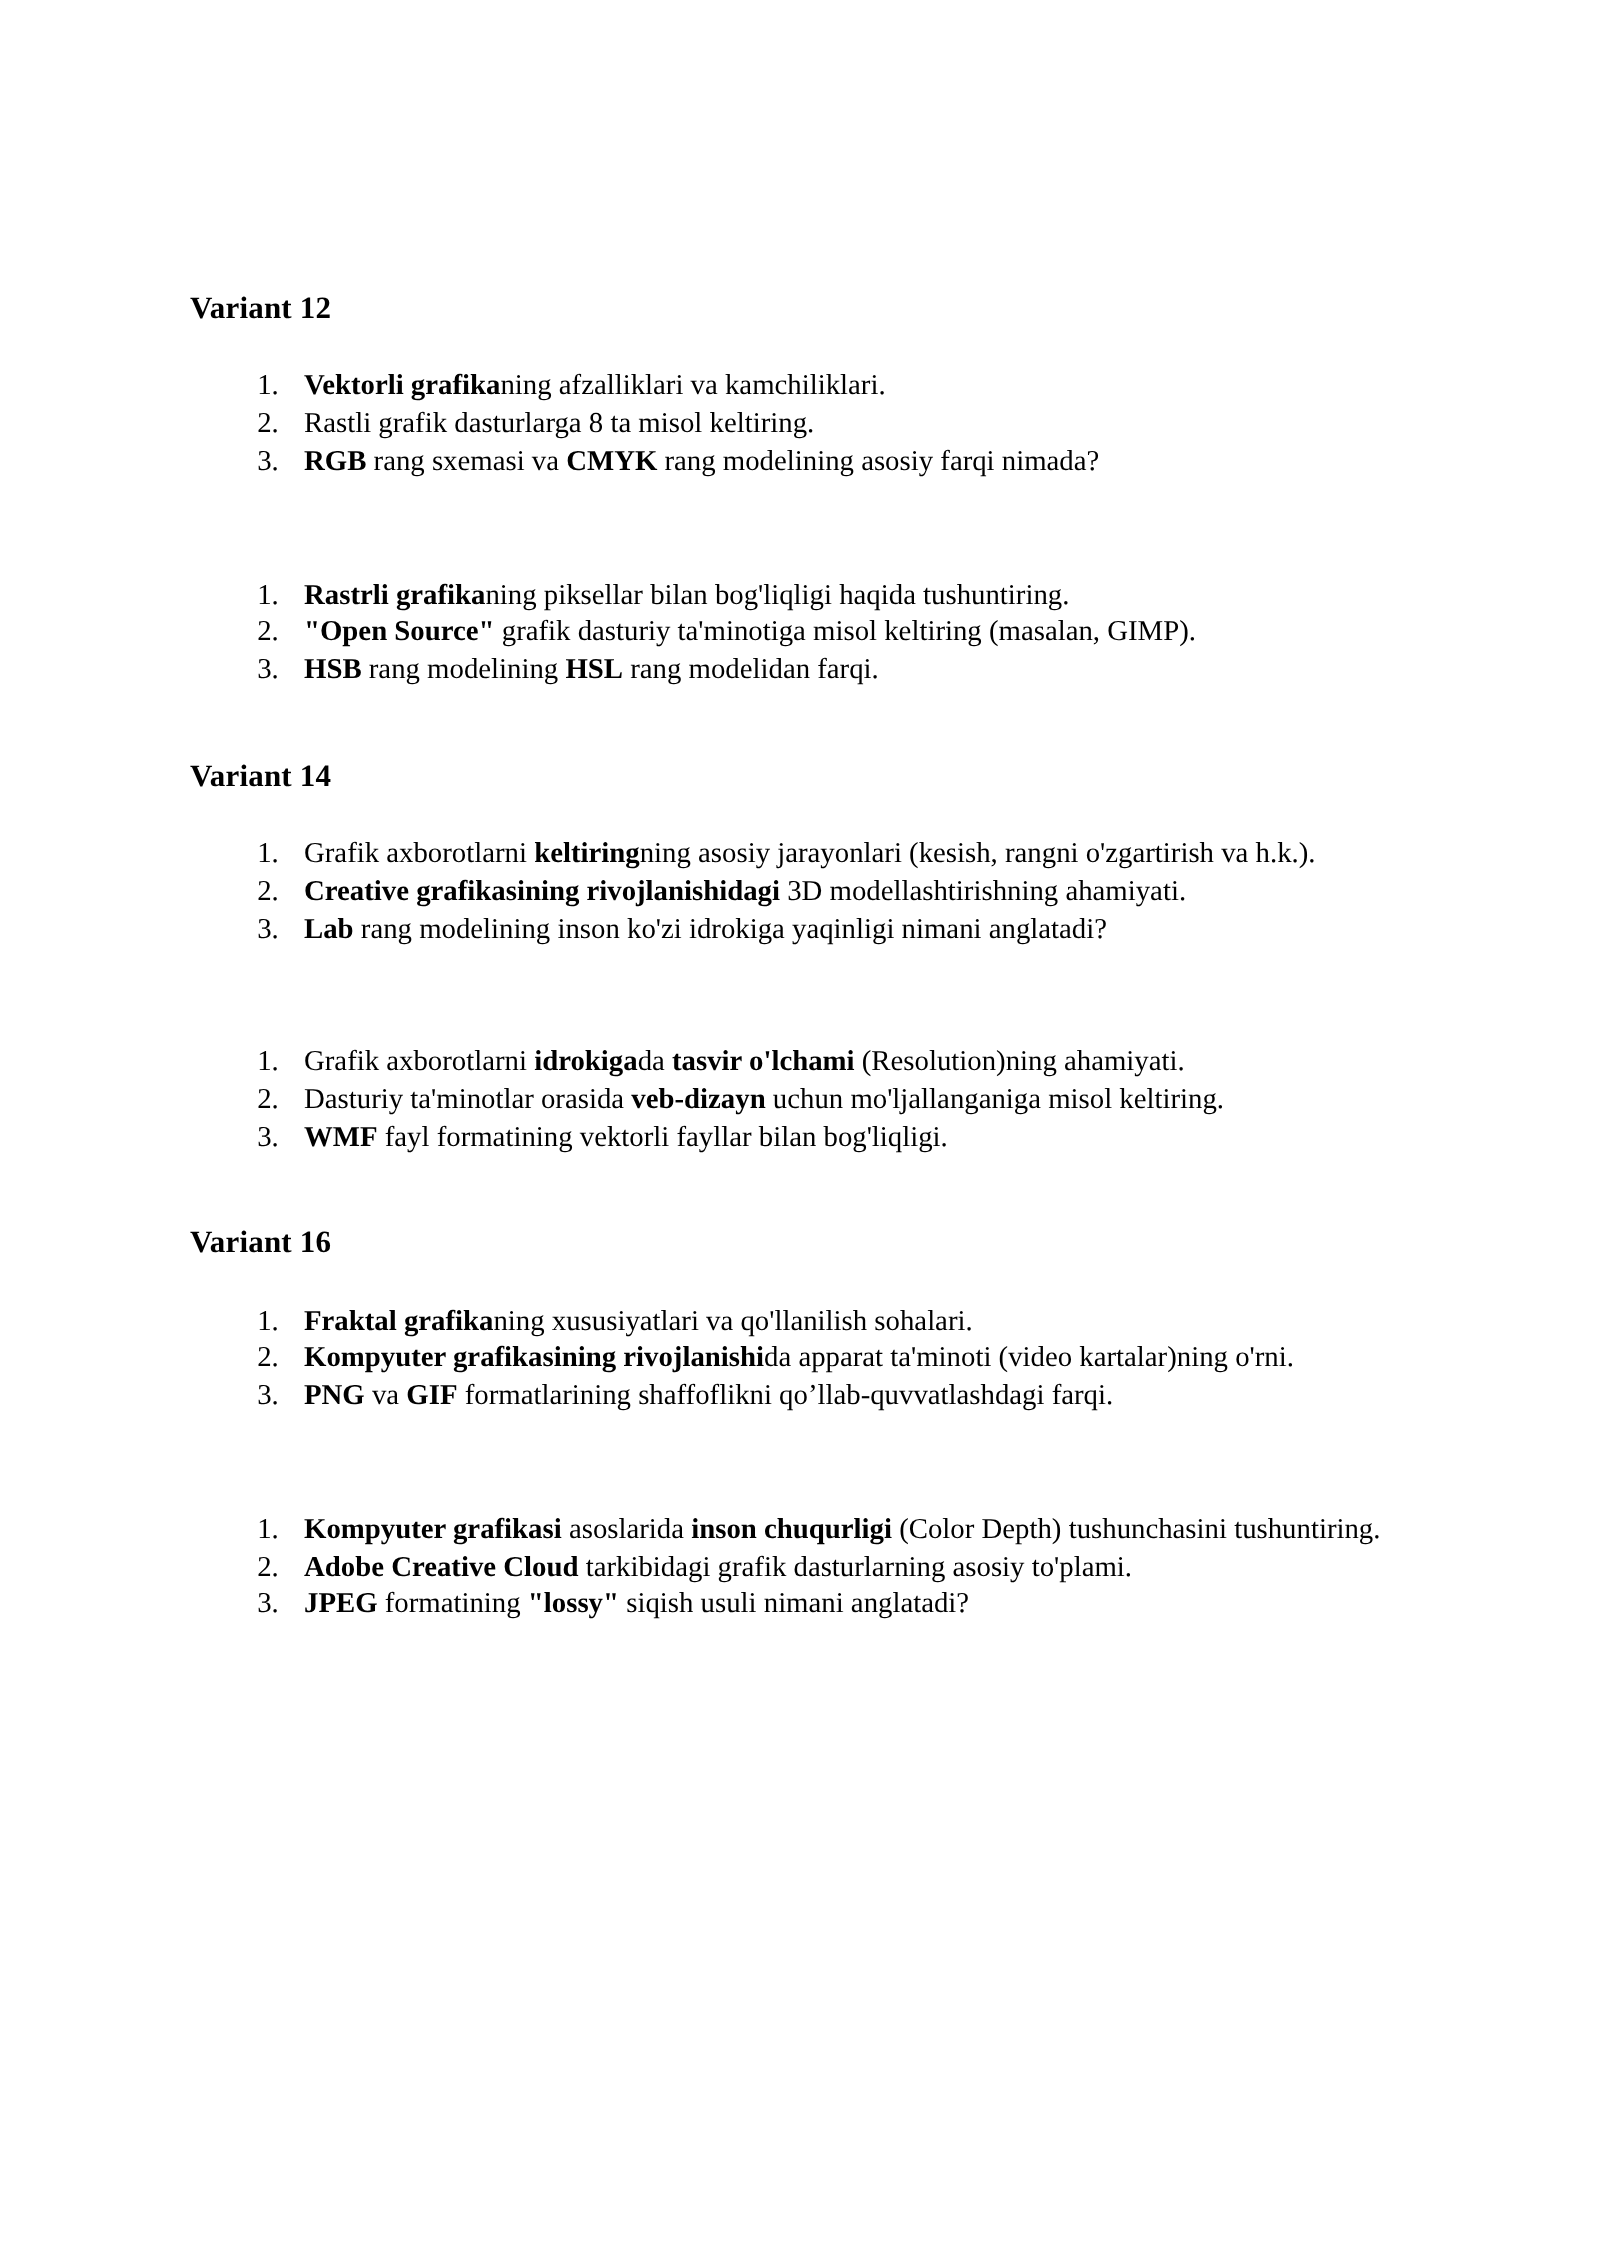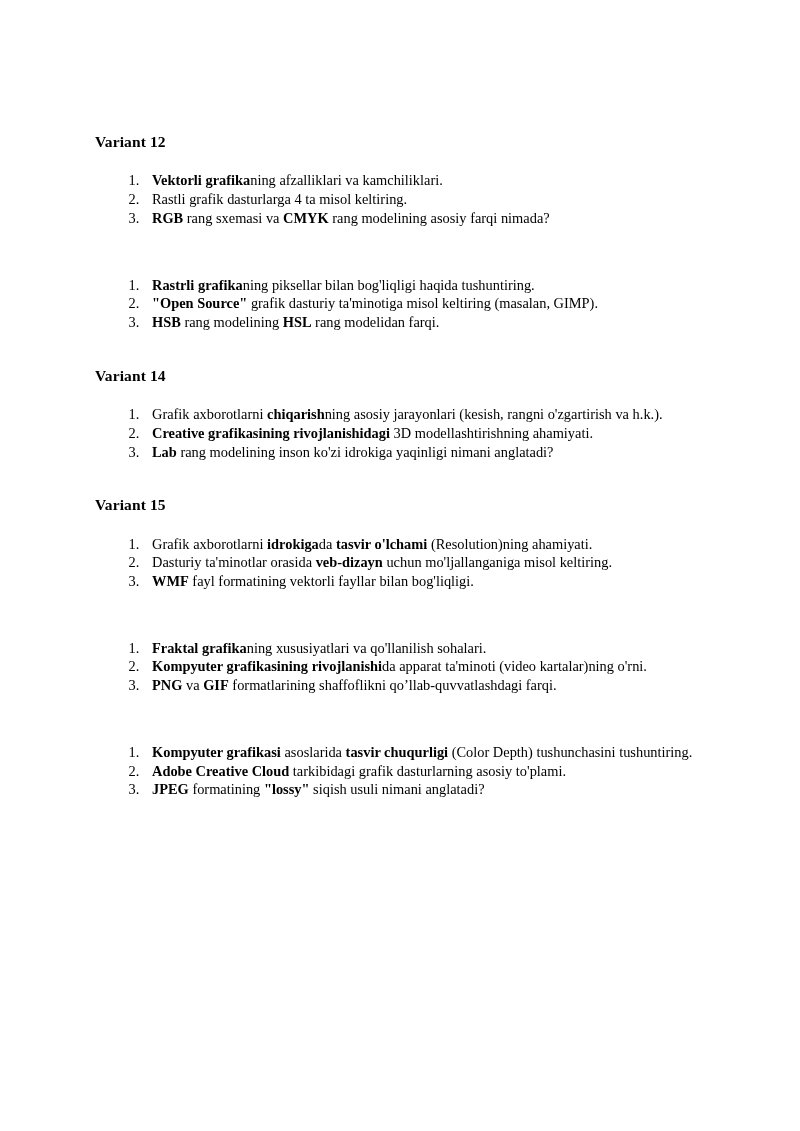--- a/index.html
+++ b/index.html
@@ -16,21 +16,21 @@
     position: relative;
     width: 800px;
     height: 1131px;
     background: #ffffff;
     overflow: hidden;
     box-sizing: border-box;
   }
   #doc-body {
     position: absolute;
     left: 95px;
-    top: 132px;
+    top: 145px;
     width: 620px;
   }
   .variant-block {
     margin: 0 0 34px 0;
   }
   .variant-block:last-child {
     margin-bottom: 0;
   }
   .variant-heading {
     font-size: 15.5px;
@@ -63,60 +63,60 @@
 <body style="color: rgb(0, 0, 0);">
 
 <div id="page" style="background: rgb(255, 255, 255);">
   <div id="doc-body">
 
   <section class="variant-block">
         <h2 class="variant-heading">Variant 12</h2>
         <div class="spacer-sm"></div>
         <ol class="variant-list">
           <li class="q"><b>Vektorli grafika</b>ning afzalliklari va kamchiliklari.</li>
-          <li class="q">Rastli grafik dasturlarga 4 ta misol keltiring.</li>
+          <li class="q">Rastli grafik dasturlarga 8 ta misol keltiring.</li>
           <li class="q"><b>RGB</b> rang sxemasi va <b>CMYK</b> rang modelining asosiy farqi nimada?</li>
         </ol>
       </section>
       <section class="variant-block">
         <div class="spacer-sm"></div>
         <ol class="variant-list">
           <li class="q"><b>Rastrli grafika</b>ning piksellar bilan bog'liqligi haqida tushuntiring.</li>
           <li class="q"><b>"Open Source"</b> grafik dasturiy ta'minotiga misol keltiring (masalan, GIMP).</li>
           <li class="q"><b>HSB</b> rang modelining <b>HSL</b> rang modelidan farqi.</li>
         </ol>
       </section>
       <section class="variant-block">
         <h2 class="variant-heading">Variant 14</h2>
         <div class="spacer-sm"></div>
         <ol class="variant-list">
-          <li class="q">Grafik axborotlarni <b>chiqarish</b>ning asosiy jarayonlari (kesish, rangni o'zgartirish va h.k.).</li>
+          <li class="q">Grafik axborotlarni <b>keltiring</b>ning asosiy jarayonlari (kesish, rangni o'zgartirish va h.k.).</li>
           <li class="q"><b>Creative grafikasining rivojlanishidagi</b> 3D modellashtirishning ahamiyati.</li>
           <li class="q"><b>Lab</b> rang modelining inson ko'zi idrokiga yaqinligi nimani anglatadi?</li>
         </ol>
       </section>
       <section class="variant-block">
-        <h2 class="variant-heading">Variant 15</h2>
         <div class="spacer-sm"></div>
         <ol class="variant-list">
           <li class="q">Grafik axborotlarni <b>idrokiga</b>da <b>tasvir o'lchami</b> (Resolution)ning ahamiyati.</li>
           <li class="q">Dasturiy ta'minotlar orasida <b>veb-dizayn</b> uchun mo'ljallanganiga misol keltiring.</li>
           <li class="q"><b>WMF</b> fayl formatining vektorli fayllar bilan bog'liqligi.</li>
         </ol>
       </section>
       <section class="variant-block">
+        <h2 class="variant-heading">Variant 16</h2>
         <div class="spacer-sm"></div>
         <ol class="variant-list">
           <li class="q"><b>Fraktal grafika</b>ning xususiyatlari va qo'llanilish sohalari.</li>
           <li class="q"><b>Kompyuter grafikasining rivojlanishi</b>da apparat ta'minoti (video kartalar)ning o'rni.</li>
           <li class="q"><b>PNG</b> va <b>GIF</b> formatlarining shaffoflikni qo’llab-quvvatlashdagi farqi.</li>
         </ol>
       </section>
       <section class="variant-block">
         <div class="spacer-sm"></div>
         <ol class="variant-list">
-          <li class="q"><b>Kompyuter grafikasi</b> asoslarida <b>tasvir chuqurligi</b> (Color Depth) tushunchasini tushuntiring.</li>
+          <li class="q"><b>Kompyuter grafikasi</b> asoslarida <b>inson chuqurligi</b> (Color Depth) tushunchasini tushuntiring.</li>
           <li class="q"><b>Adobe Creative Cloud</b> tarkibidagi grafik dasturlarning asosiy to'plami.</li>
           <li class="q"><b>JPEG</b> formatining <b>"lossy"</b> siqish usuli nimani anglatadi?</li>
         </ol>
       </section>
     </div>
 </div>
 
 </body></html>

